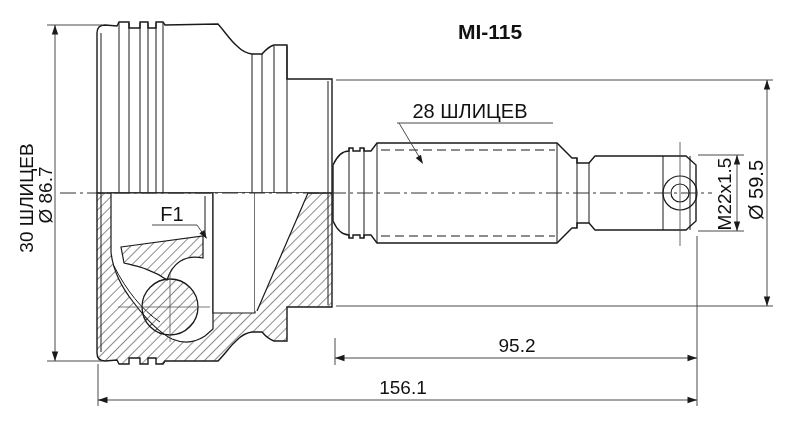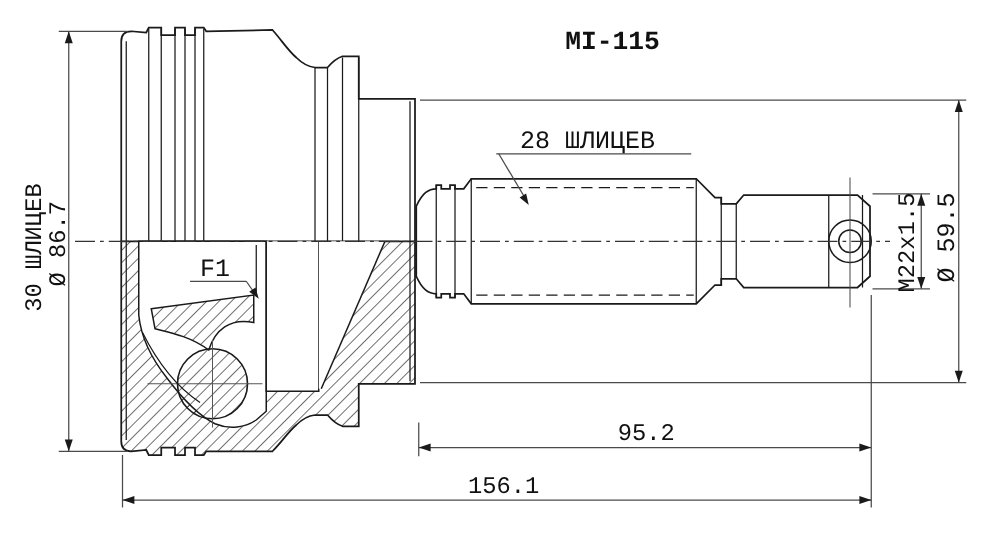--- a/index.html
+++ b/index.html
@@ -1,18 +1,18 @@
 <!DOCTYPE html>
 <html><head>
 <meta charset="utf-8">
 <style>
   html,body{margin:0;padding:0;background:#fff;}
   .stage{
     position:relative;width:800px;height:432px;background:#fff;overflow:hidden;
-    font-family:Liberation Mono, monospace;
+    font-family:Liberation Sans, sans-serif;
   }
   svg{display:block;}
   text{fill:#111;}
   .lbl{font-size:20px;}
   .lbl-sm{font-size:19px;}
   .title{font-size:21px;font-weight:bold;}
 </style>
 </head>
 <body>
 

